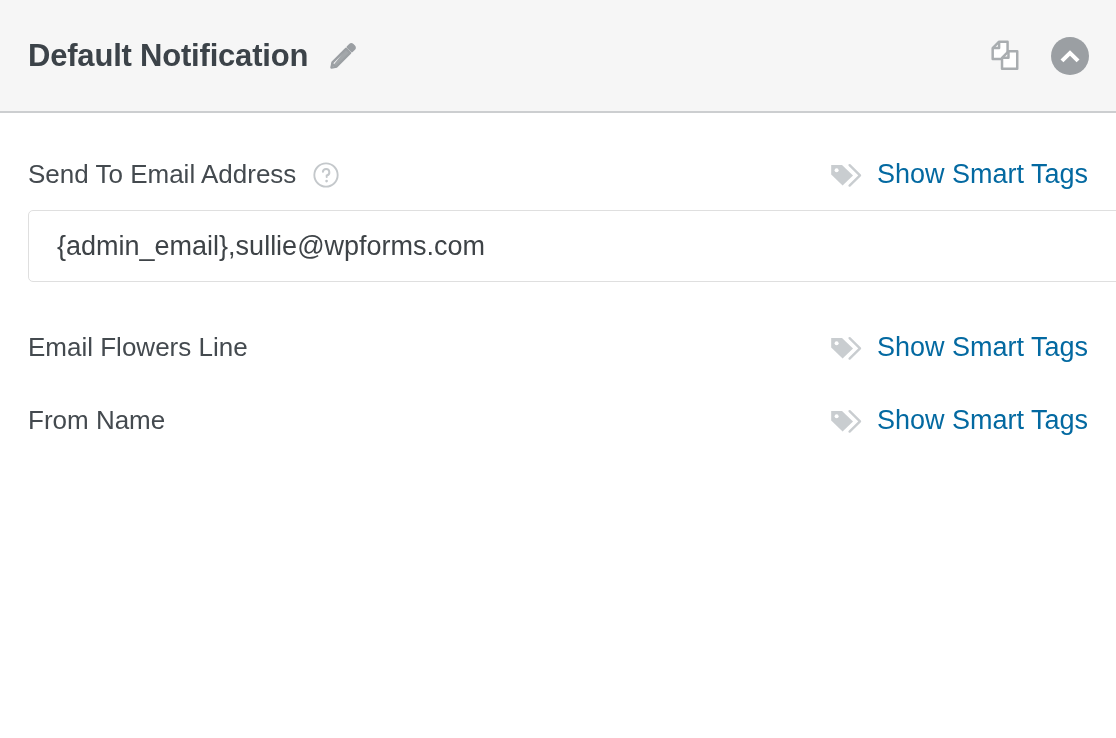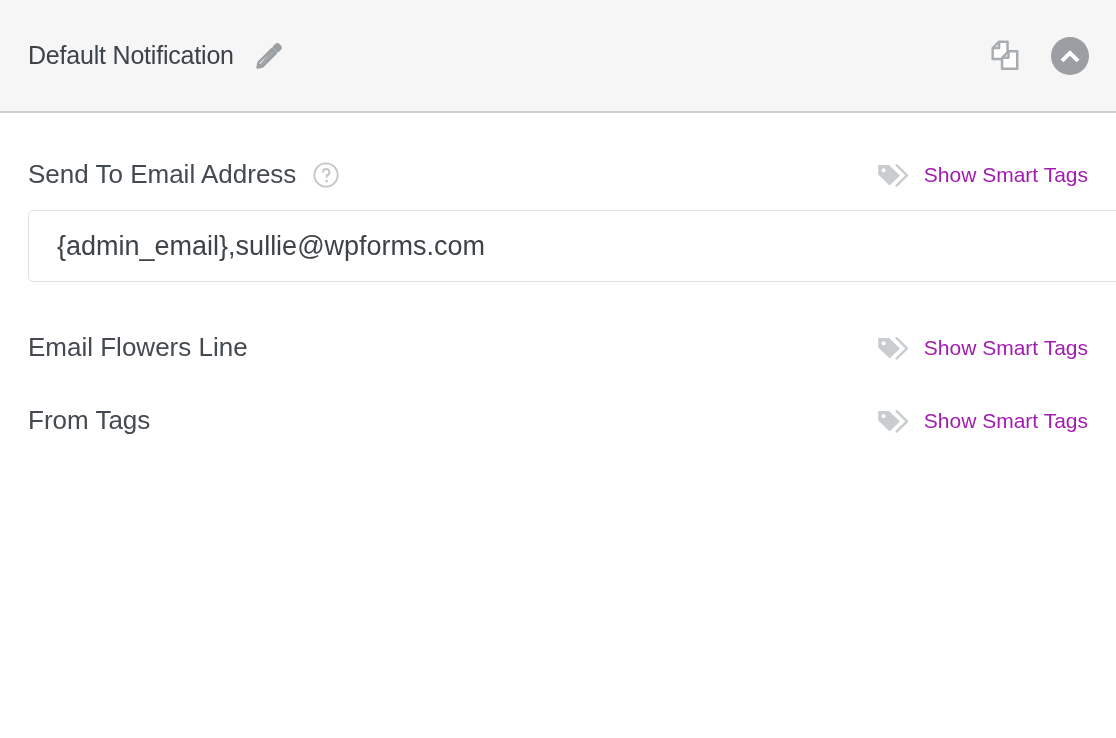--- a/index.html
+++ b/index.html
@@ -32,22 +32,22 @@
     align-items: center;
     padding: 0 26px 0 28px;
   }
   .header-left {
     display: flex;
     align-items: center;
     flex: 1 1 auto;
     min-width: 0;
   }
   .panel-title {
-    font-size: 25px;
-    font-weight: normal;
+    font-size: 31px;
+    font-weight: bold;
     color: #3c4349;
     letter-spacing: -0.2px;
     white-space: nowrap;
   }
   .pencil-btn {
     margin-left: 18px;
     width: 34px;
     height: 34px;
     display: flex;
     align-items: center;
@@ -99,22 +99,22 @@
     align-items: center;
     cursor: pointer;
     user-select: none;
   }
   .smart-tags .tag-icon {
     display: flex;
     align-items: center;
     margin-right: 14px;
   }
   .smart-tags-label {
-    font-size: 21px;
-    color: #a21caf;
+    font-size: 27px;
+    color: #0369a1;
     white-space: nowrap;
   }
   .text-input {
     display: block;
     box-sizing: border-box;
     width: 1112px;
     height: 72px;
     margin-top: 20px;
     border: 1px solid #dfdfdf;
     border-radius: 5px;
@@ -212,21 +212,21 @@
           <span class="smart-tags-label">Show Smart Tags</span>
         </div>
       </div>
     </div>
 
     <div class="spacer-md"></div>
 
     <div class="field-block">
       <div class="field-row">
         <div class="field-label-wrap">
-          <div class="field-label">From Tags</div>
+          <div class="field-label">From Name</div>
         </div>
         <div class="smart-tags">
           <span class="tag-icon">
             <svg width="34" height="30" viewBox="0 0 34 30" aria-hidden="true">
               <path d="M2.2 5.0 L13.0 5.0 L24.0 15.4 L13.6 25.6 L2.2 14.4 Z" fill="#c9cdd0"></path>
               <circle cx="7.6" cy="10.2" r="2.0" fill="#ffffff"></circle>
               <path d="M20.6 5.2 L31.0 15.4 L20.6 25.6" fill="none" stroke="#c9cdd0" stroke-width="2.4" stroke-linejoin="round" stroke-linecap="round"></path>
             </svg>
           </span>
           <span class="smart-tags-label">Show Smart Tags</span>

